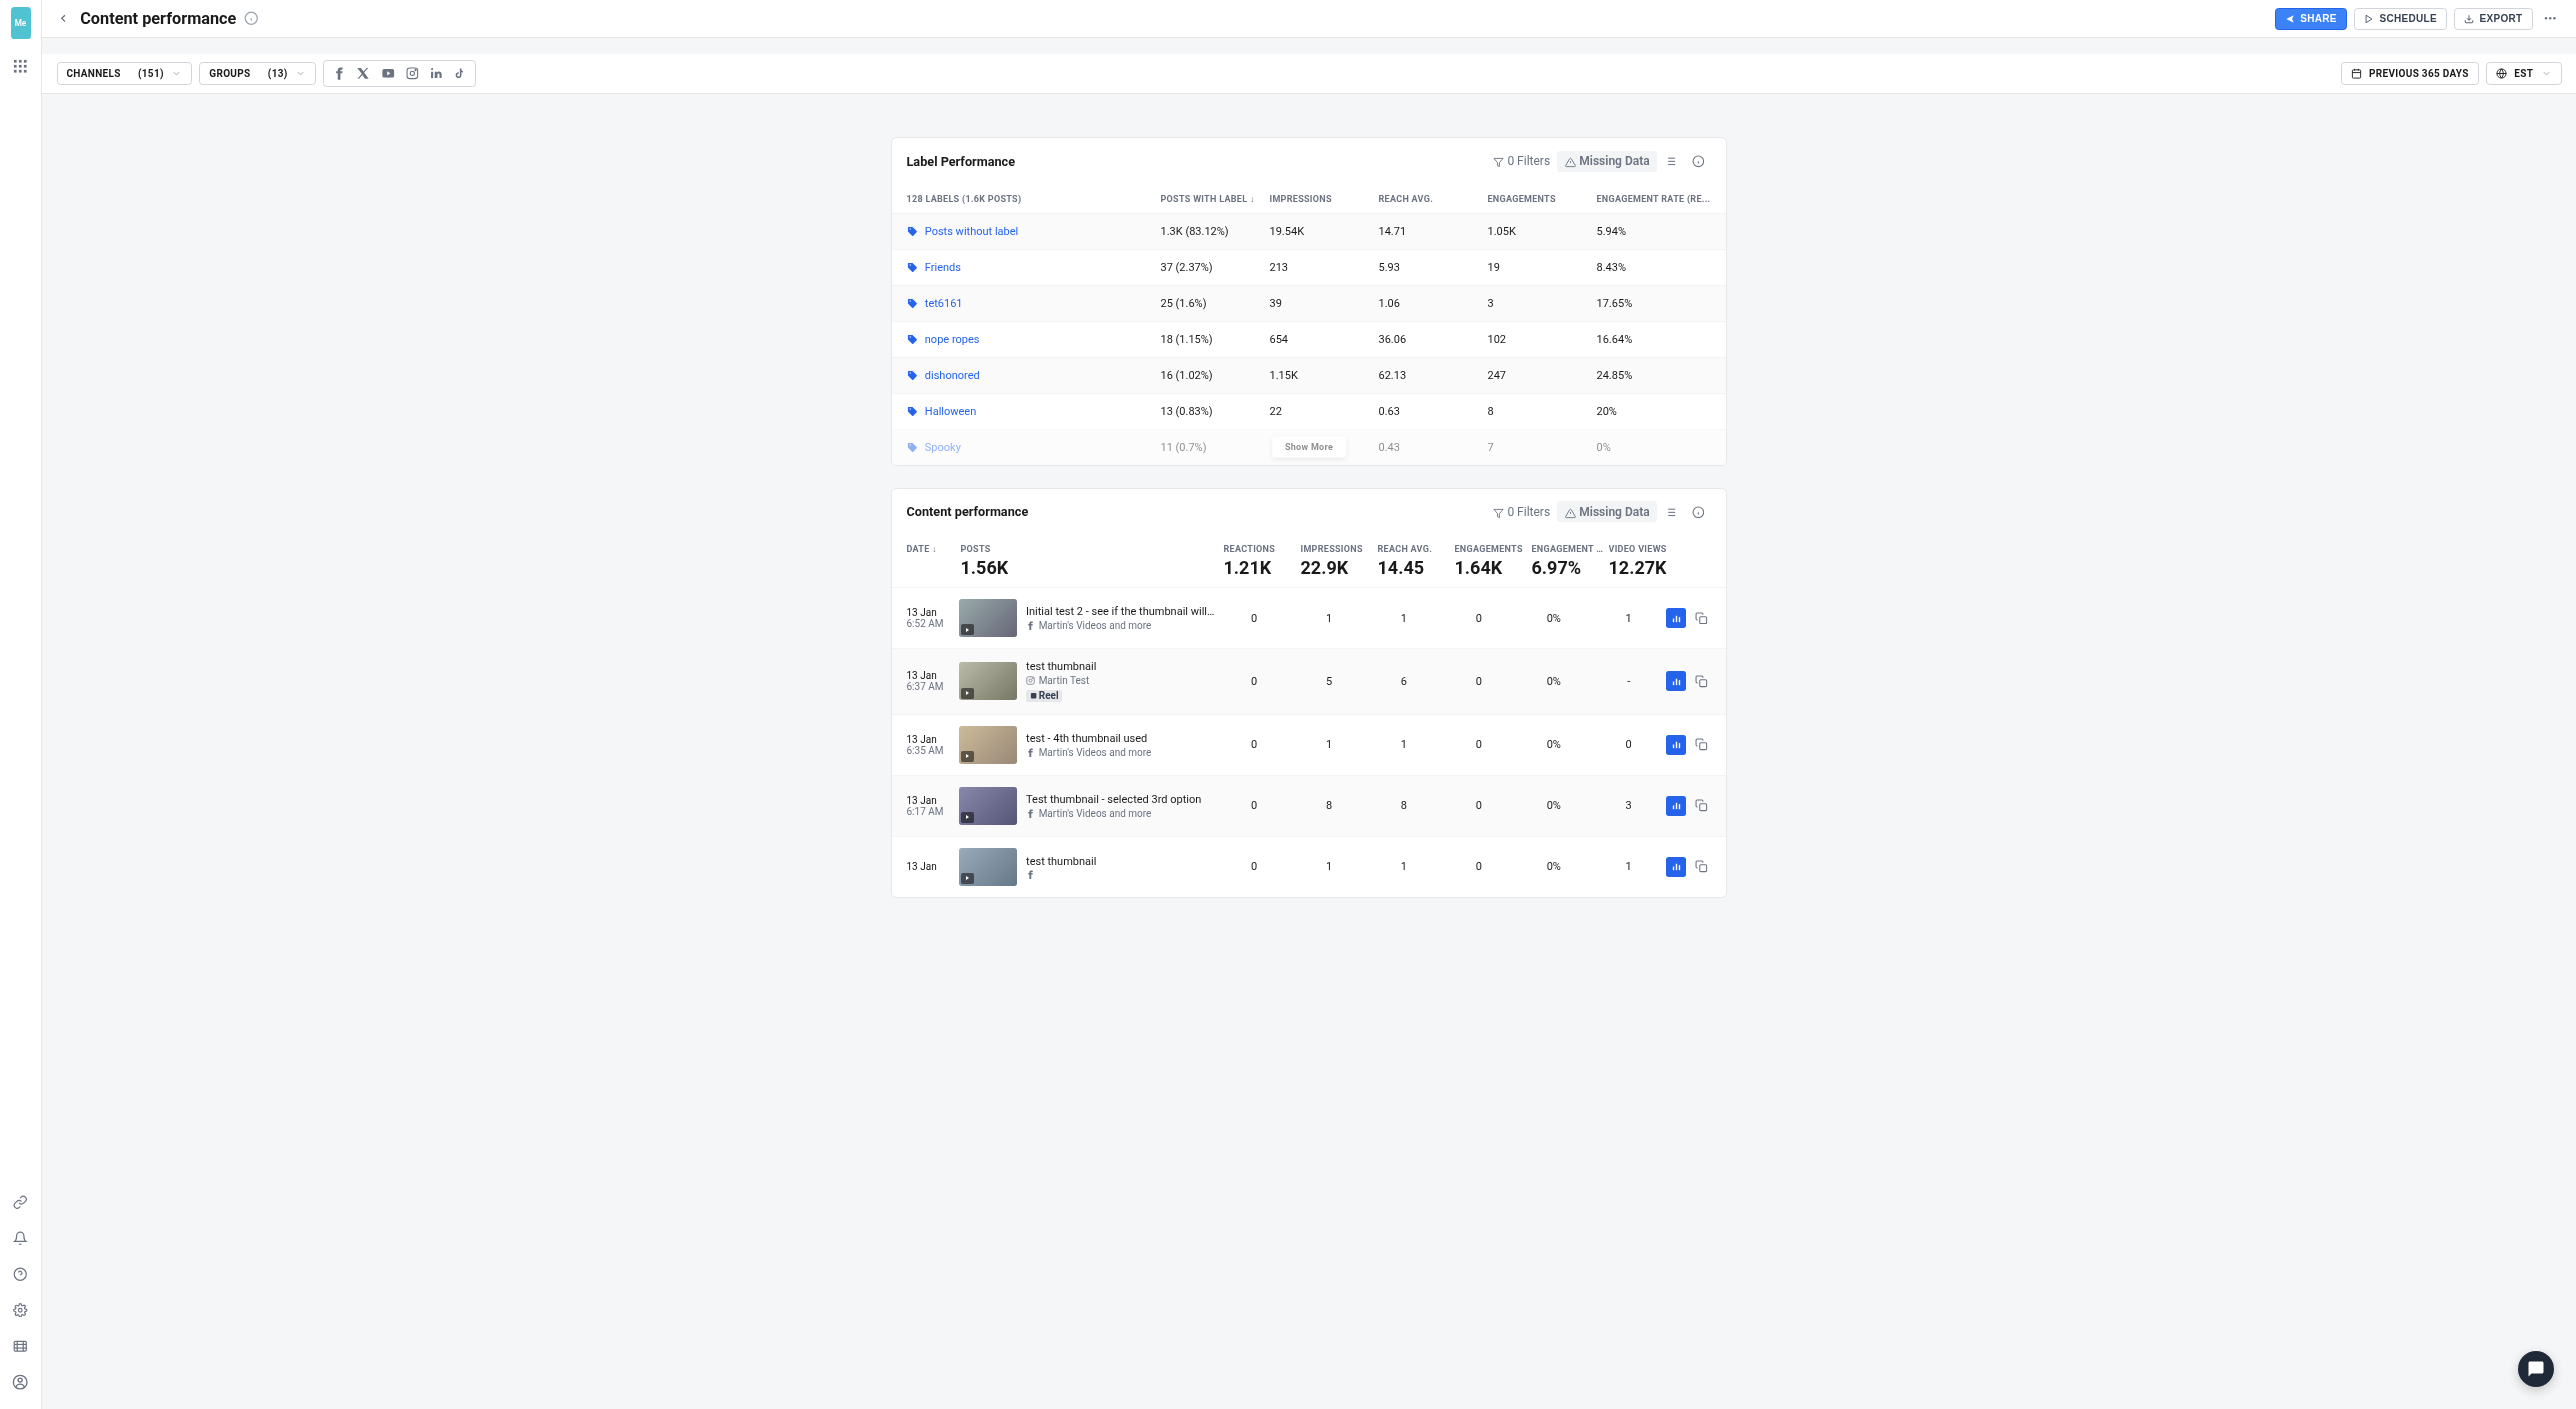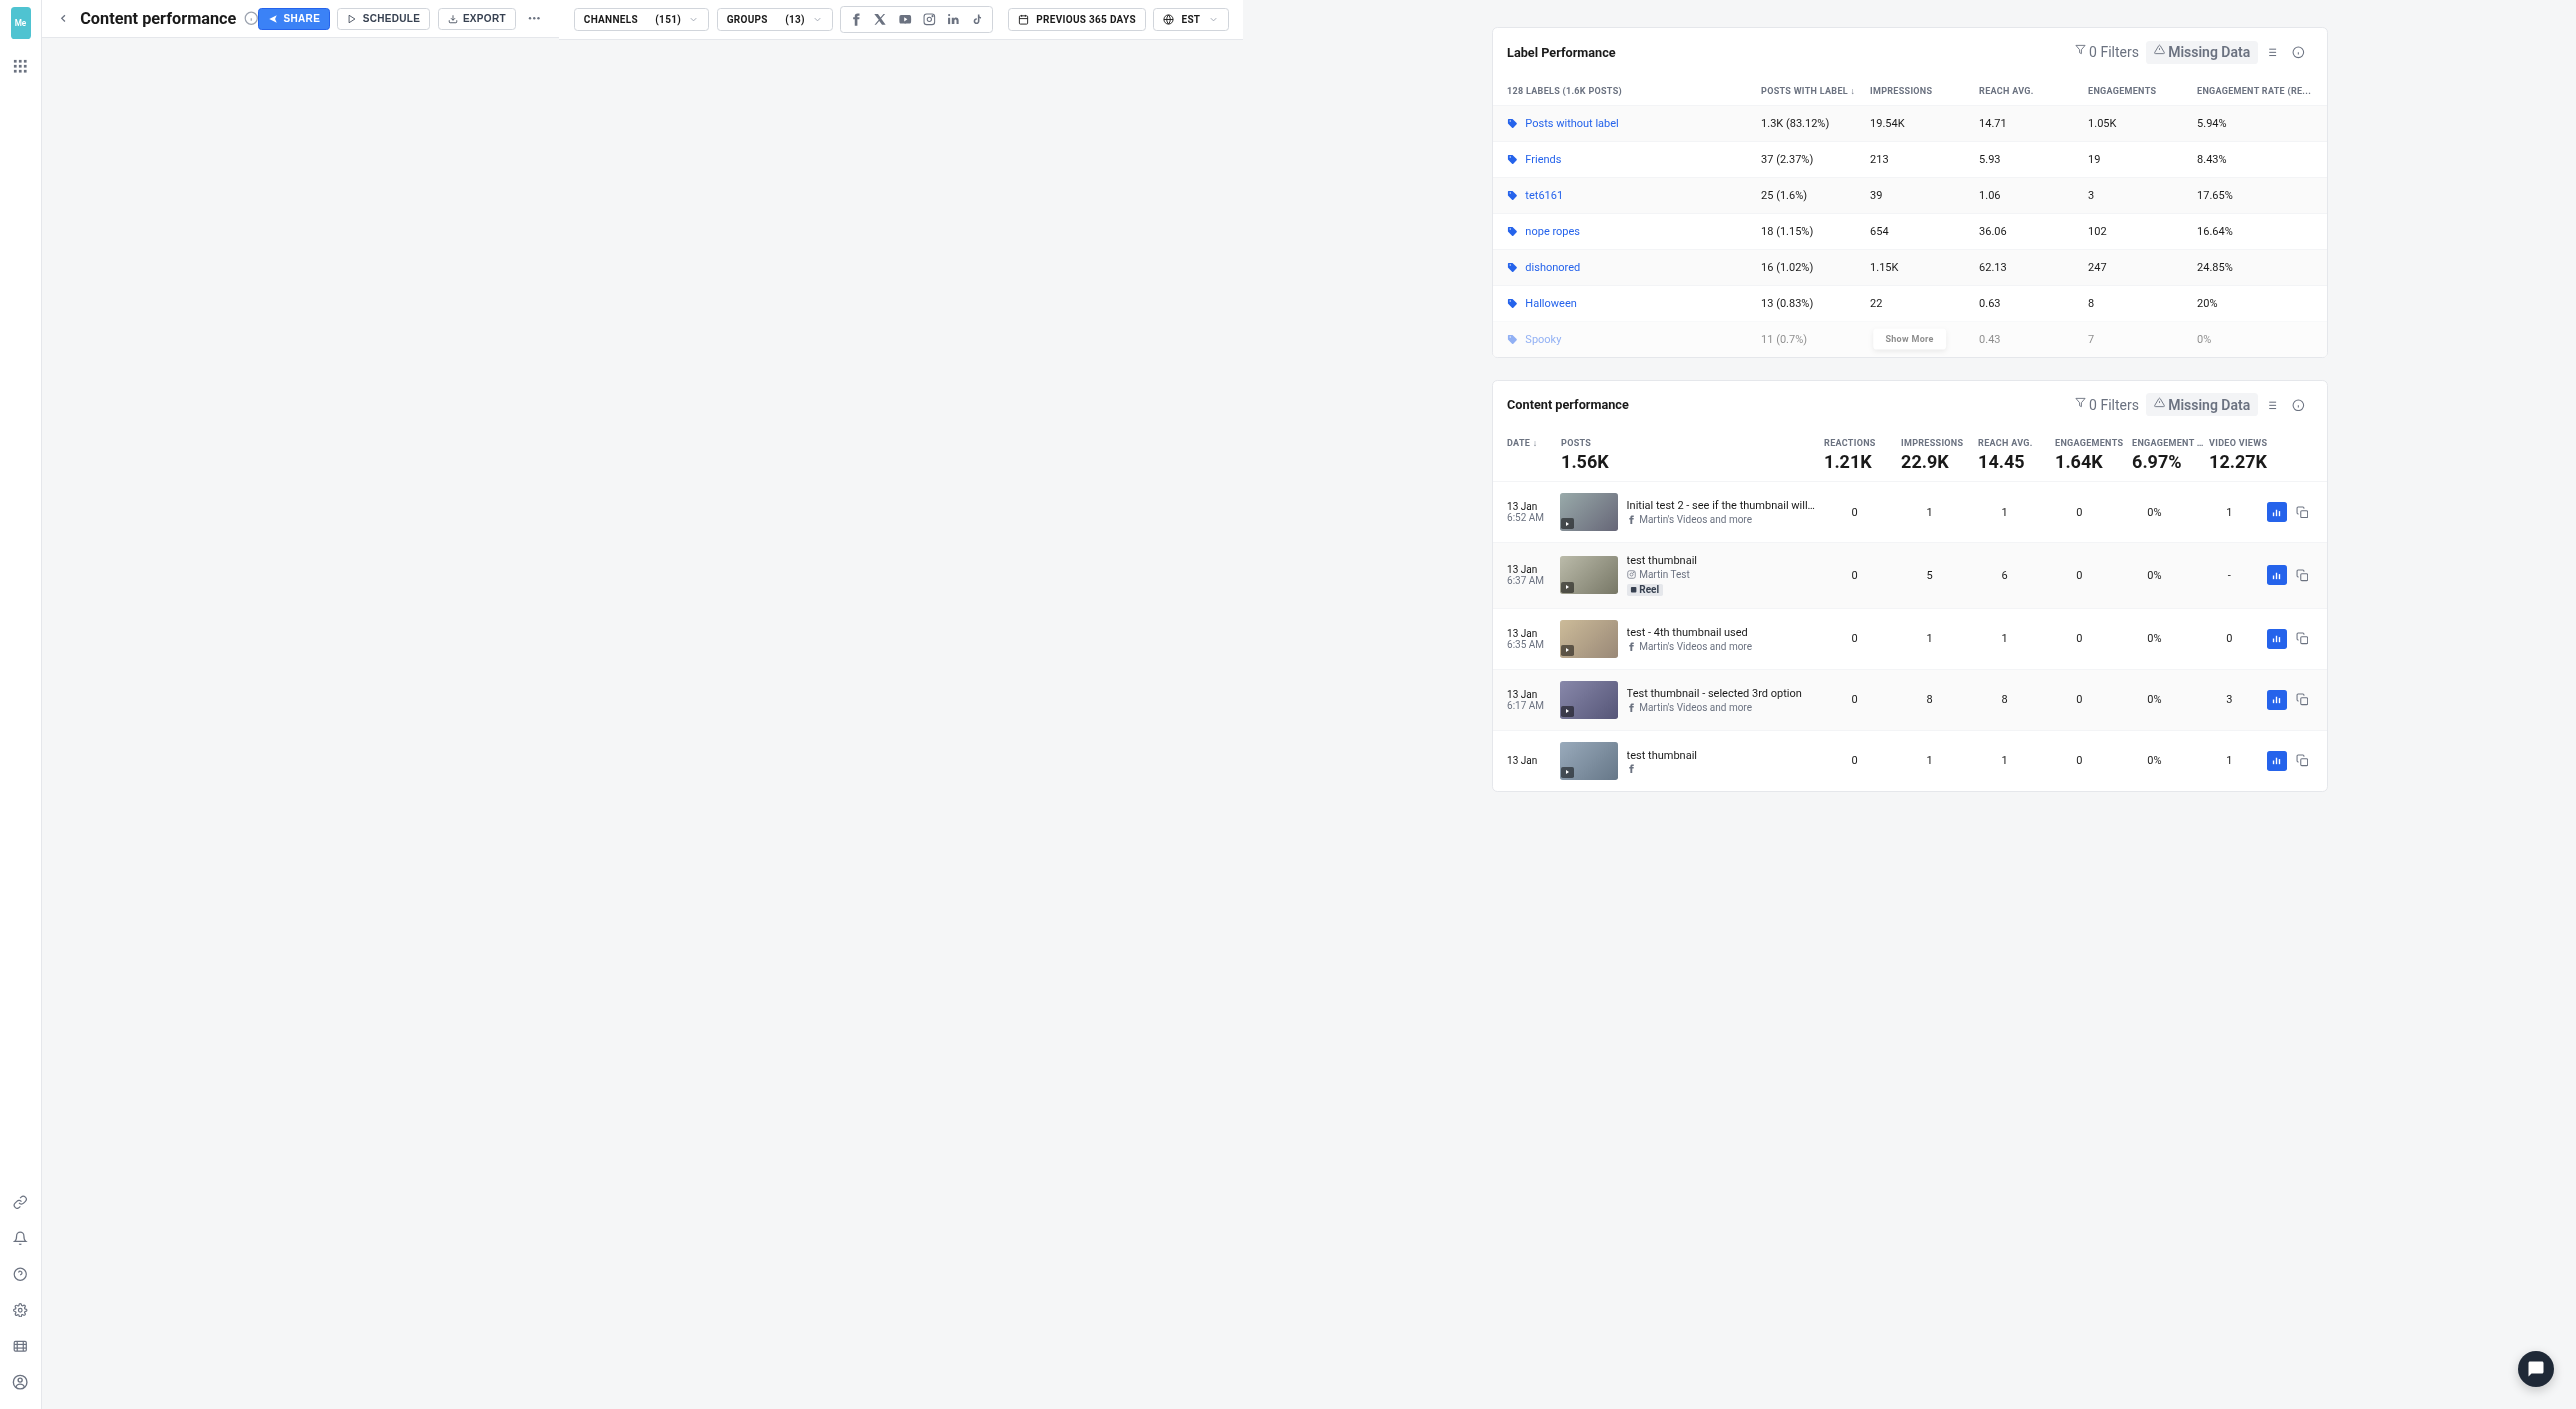--- a/index.html
+++ b/index.html
@@ -2,42 +2,42 @@
 <html style="font-size:14.5px"><head>
 <meta charset="utf-8">
 <style>
 * { box-sizing: border-box; margin: 0; padding: 0; }
 body { font-family: -apple-system, BlinkMacSystemFont, "Segoe UI", Roboto, sans-serif; font-size: 11.8px; color: #1a1a1a; background: #f5f6f7; }
 .app { display: flex; height: 100vh; }
 .sidebar { width: 42px; background: #fff; border-right: 0.9px solid #e5e7eb; display: flex; flex-direction: column; align-items: center; padding-top: 7.3px; }
 .logo { width: 20px; height: 32px; background: #4fc3d1; border-radius: 3.6px; display: flex; align-items: center; justify-content: center; color: #fff; font-size: 8.2px; font-weight: 600; margin-bottom: 18px; }
 .sidebar-icon { width: 18px; height: 18px; display: flex; align-items: center; justify-content: center; color: #6b7280; margin-bottom: 18px; cursor: pointer; }
 .sidebar .spacer { flex: 1; }
-.main { flex: 1; display: flex; flex-direction: row; overflow: hidden; }
+.main { flex: 1; display: flex; flex-direction: column; overflow: hidden; gap: 16px; }
 .topbar { height: 38px; background: #fff; border-bottom: 0.9px solid #e5e7eb; display: flex; align-items: center; padding: 0 14.5px; }
 .back-arrow { cursor: pointer; color: #6b7280; margin-right: 11px; }
 .page-title { font-size: 16.3px; font-weight: 700; margin-right: 7.3px; }
 .info-icon { color: #9ca3af; cursor: pointer; }
 .topbar .spacer { flex: 1; }
 .btn { display: inline-flex; align-items: center; gap: 5.4px; padding: 4.5px 9px; border-radius: 3.6px; font-size: 10px; font-weight: 700; cursor: pointer; border: 0.9px solid #d1d5db; background: #fff; color: #374151; text-transform: uppercase; letter-spacing: 0.3px; }
 .btn.primary { background: #3b82f6; border-color: #2563eb; color: #fff; }
 .btn + .btn { margin-left: 7.3px; }
 .kebab { margin-left: 7.3px; cursor: pointer; color: #6b7280; padding: 3.6px; }
 .filterbar { height: 40px; background: #fff; border-bottom: 0.9px solid #e5e7eb; display: flex; align-items: center; padding: 0 14.5px; gap: 7.3px; }
 .dropdown { display: inline-flex; align-items: center; gap: 7.3px; padding: 5.4px 9px; border: 0.9px solid #d1d5db; border-radius: 3.6px; font-size: 10px; font-weight: 700; cursor: pointer; text-transform: uppercase; letter-spacing: 0.3px; background:#fff; }
 .chev { color: #9ca3af; }
 .social-icons { display: flex; gap: 11px; padding: 0 9px; border: 0.9px solid #d1d5db; border-radius: 3.6px; height: 27px; align-items: center; }
 .social-icons span { color: #6b7280; cursor: pointer; }
 .filterbar .spacer { flex: 1; }
 .content { flex: 1; overflow-y: auto; padding: 27px 0 36px; }
 .panel { width: 836px; margin: 0 auto 22px; background: #fff; border-radius: 5.4px; border: 0.9px solid #e5e7eb; }
 .panel-header { display: flex; align-items: center; padding: 12.7px 14.5px; }
 .panel-title { font-size: 12.7px; font-weight: 700; }
 .panel-header .spacer { flex: 1; }
-.pill { display: inline-flex; align-items: flex-start; gap: 3.6px; font-size: 14px; color: #6b7280; cursor: pointer; padding: 3.6px 7.3px; }
+.pill { display: inline-flex; align-items: flex-end; gap: 3.6px; font-size: 12px; color: #6b7280; cursor: pointer; padding: 3.6px 7.3px; }
 .pill.boxed { background: #f3f4f6; border-radius: 3.6px; font-weight:600; }
 .table { width: 100%; }
 .thead { display: grid; grid-template-columns: 254px 109px 109px 109px 109px 145px; padding: 9px 14.5px; font-size: 9px; font-weight: 700; color: #6b7280; text-transform: uppercase; letter-spacing: 0.3px; }
 .trow { display: grid; grid-template-columns: 254px 109px 109px 109px 109px 145px; padding: 11px 14.5px; font-size: 11px; align-items: center; border-top: 0.9px solid #f3f4f6; }
 .trow:nth-child(odd) { background: #fafafa; }
 .label-link { color: #2563eb; display: flex; align-items: center; gap: 7.3px; }
 .tag-icon { color: #2563eb; }
 .faded { opacity: 0.5; }
 .show-more-row { position: relative; }
 .show-more-btn { position: absolute; left: 50%; top: 50%; transform: translate(-50%, -50%); background: #fff; padding: 5.4px 12.7px; font-size: 9px; font-weight: 700; border-radius: 3.6px; box-shadow: 0 1.8px 5.4px rgba(0,0,0,0.15); cursor: pointer; letter-spacing: 0.3px; }

